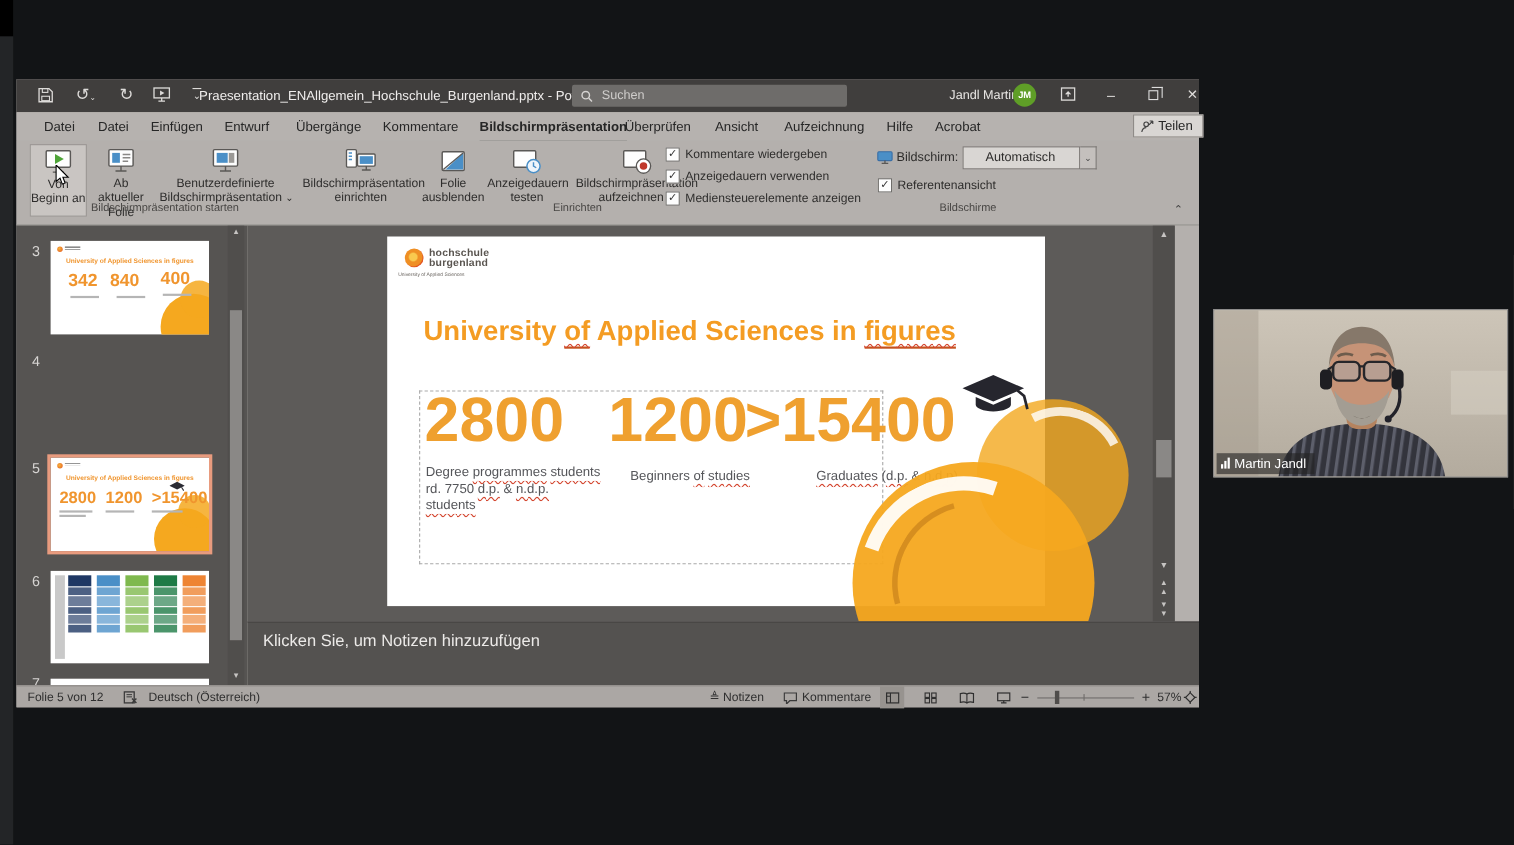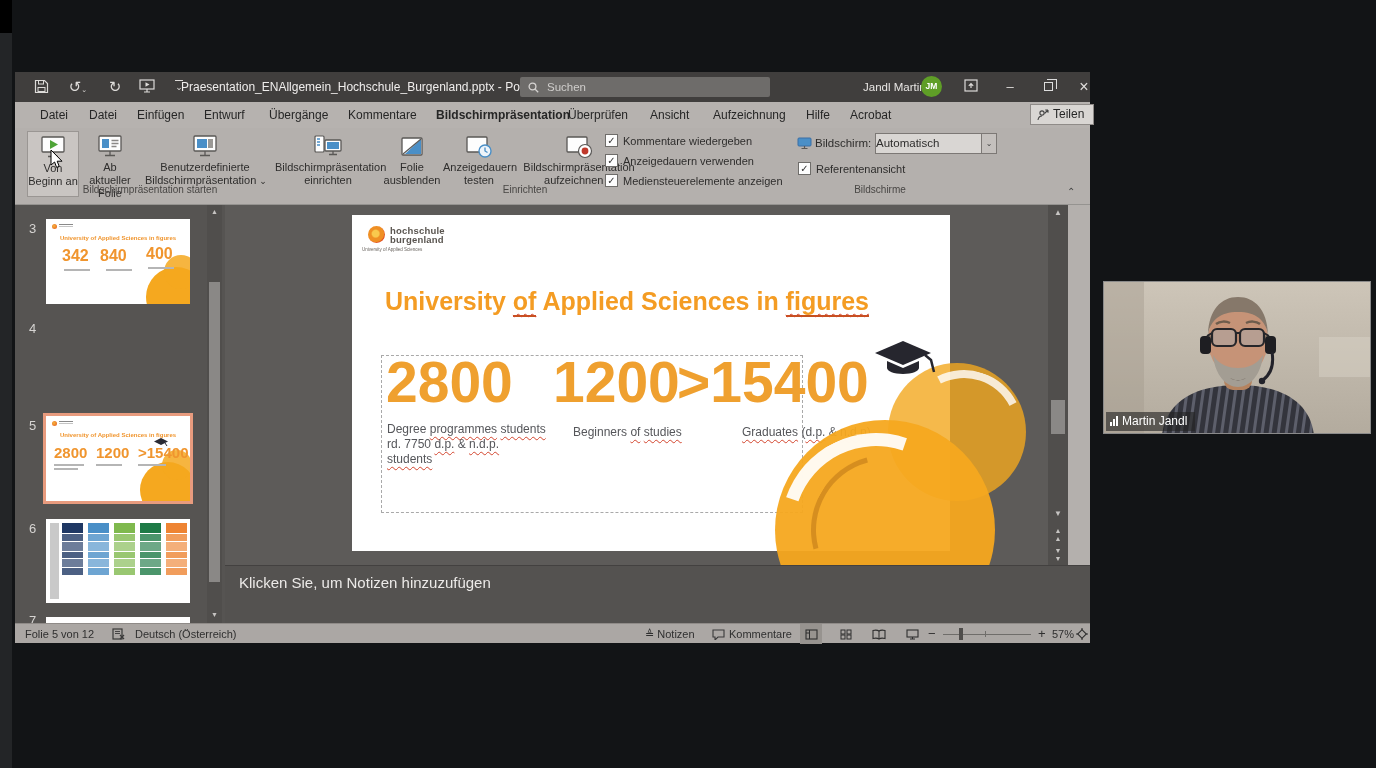--- a/index.html
+++ b/index.html
@@ -28,21 +28,21 @@
   
   #ribbon{left:0;top:56px;width:1075px;height:77px;background:#b4b0ad;border-bottom:1px solid #959390;}
   .rbtn{text-align:center;color:#2e2d2c;font-size:11px;line-height:13px;cursor:default;}
   .rbtn .rico{height:30px;display:flex;align-items:flex-start;justify-content:center;padding-top:3px;}
   .rbtn.sel{background:#c9c5c2;border:1px solid #9a9693;}
   .grp-label{font-size:10px;color:#484644;text-align:center;}
   .vdiv{width:1px;background:#9b9794;top:132px;height:66px;position:absolute;}
   .cbrow{display:flex;align-items:center;gap:5px;font-size:11px;color:#2e2d2c;}
   .cb{width:13px;height:13px;background:#fdfdfd;border:1px solid #6f6d6a;display:inline-flex;align-items:center;justify-content:center;font-size:10px;color:#333;line-height:13px;}
   .dd{font-size:9px;margin-left:3px;}
-  #monitor-dd{width:107px;height:21px;background:#d9d6d3;border:1px solid #7c7875;font-size:11.5px;color:#2e2d2c;line-height:19px;padding:0 0;}
+  #monitor-dd{width:107px;height:21px;background:#d9d6d3;border:1px solid #7c7875;font-size:11.5px;color:#2e2d2c;line-height:19px;padding:0 20px;}
   #monitor-dd-btn{width:15px;height:21px;background:#c4c0bd;border:1px solid #7c7875;border-left:0;text-align:center;font-size:8px;line-height:20px;color:#444;}
   
   #thumbpanel{left:0;top:133px;width:210px;height:418px;background:#565452;overflow:hidden;}
   .thumb-num{font-size:13px;color:#d6d4d2;}
   .thumb{width:144px;background:#fff;overflow:hidden;position:absolute;left:31px;}
   .thumb.sel5{outline:3px solid #e89b7e;}
   .mini-logo{position:absolute;left:6px;top:5px;width:5px;height:5px;border-radius:50%;background:radial-gradient(circle at 40% 40%,#f7b43c,#e2561f);}
   .mini-logo-lines{position:absolute;left:13px;top:5px;width:14px;height:5px;background:linear-gradient(#8a8a8a 1px,transparent 1px,transparent 2px,#8a8a8a 3px,transparent 3px);}
   .mini-title{position:absolute;left:0;width:144px;text-align:center;font-size:6px;font-weight:bold;color:#f0952e;}
   .mini-stat{font-weight:bold;color:#f0952e;position:absolute;white-space:nowrap;}

